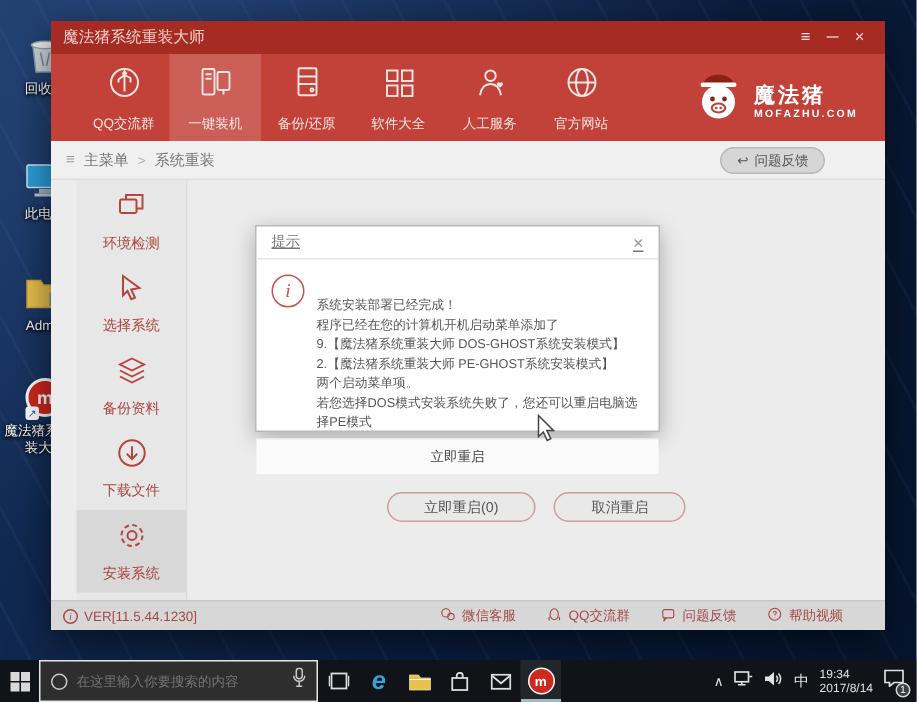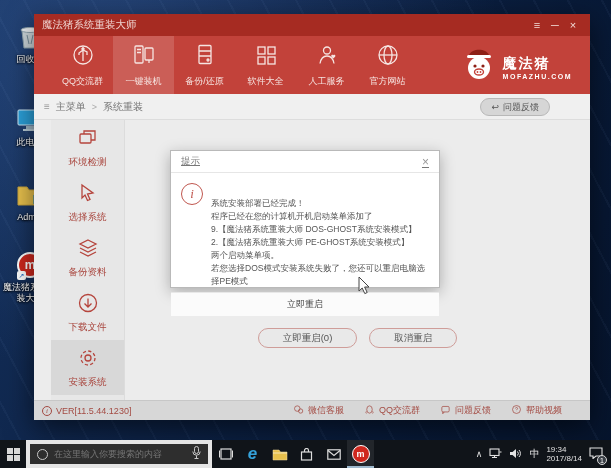--- a/index.html
+++ b/index.html
@@ -84,21 +84,21 @@
     justify-content:center;font-size:9px;color:#444;flex:none;}
 
   .cursor{position:absolute;left:358px;top:276px;z-index:60;}
 
   
   .taskbar{position:absolute;left:0;right:0;bottom:0;height:28px;background:#101419;z-index:40;
     display:flex;align-items:center;}
   .tb-start{width:26px;height:28px;display:flex;align-items:center;justify-content:center;}
   .win-logo{display:grid;grid-template-columns:6px 6px;grid-template-rows:6px 6px;gap:1px;}
   .win-logo span{background:#d8d8d8;}
-  .tb-search{width:186px;height:28px;background:#2e2e2e;border:4px solid #e5e5e5;display:flex;
+  .tb-search{width:186px;height:28px;background:#2e2e2e;border:1px solid #e5e5e5;display:flex;
     align-items:center;gap:6px;padding:0 7px;}
   .tb-search .ring{width:11px;height:11px;border:1.5px solid #c9c9c9;border-radius:50%;flex:none;}
   .tb-search input{flex:1;background:transparent;border:none;outline:none;color:#c9c9c9;font-size:9px;
     font-family:"Liberation Sans",sans-serif;min-width:0;}
   .tb-ic{width:27px;height:28px;display:flex;align-items:center;justify-content:center;position:relative;}
   .tb-ic.active{background:rgba(255,255,255,.08);box-shadow:inset 0 -2px 0 #9db8cd;}
   .edge-e{color:#35a2da;font-size:17px;font-weight:bold;font-style:italic;}
   .tb-app-circle{width:18px;height:18px;border-radius:50%;background:#cf281e;border:1.5px solid #fff;
     display:flex;align-items:center;justify-content:center;color:#fff;font-size:9px;font-weight:bold;}
   .tray{margin-left:auto;display:flex;align-items:center;gap:7px;padding-right:8px;color:#e2e2e2;}

